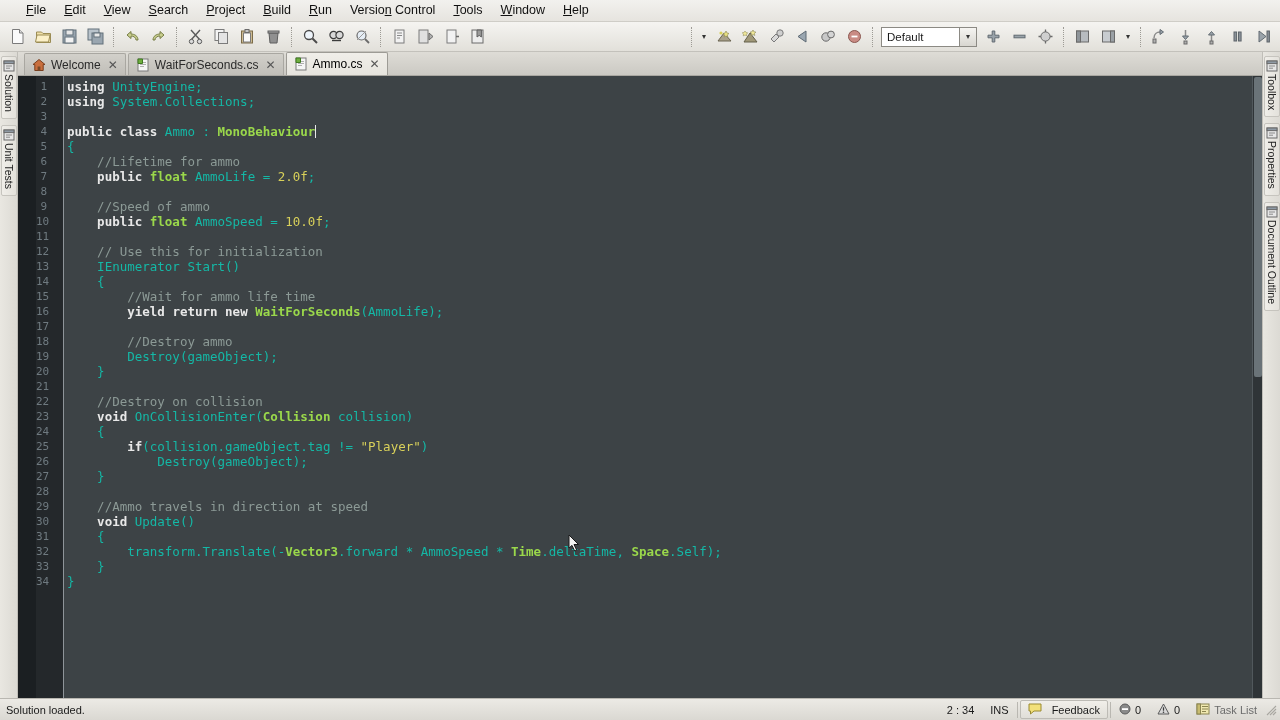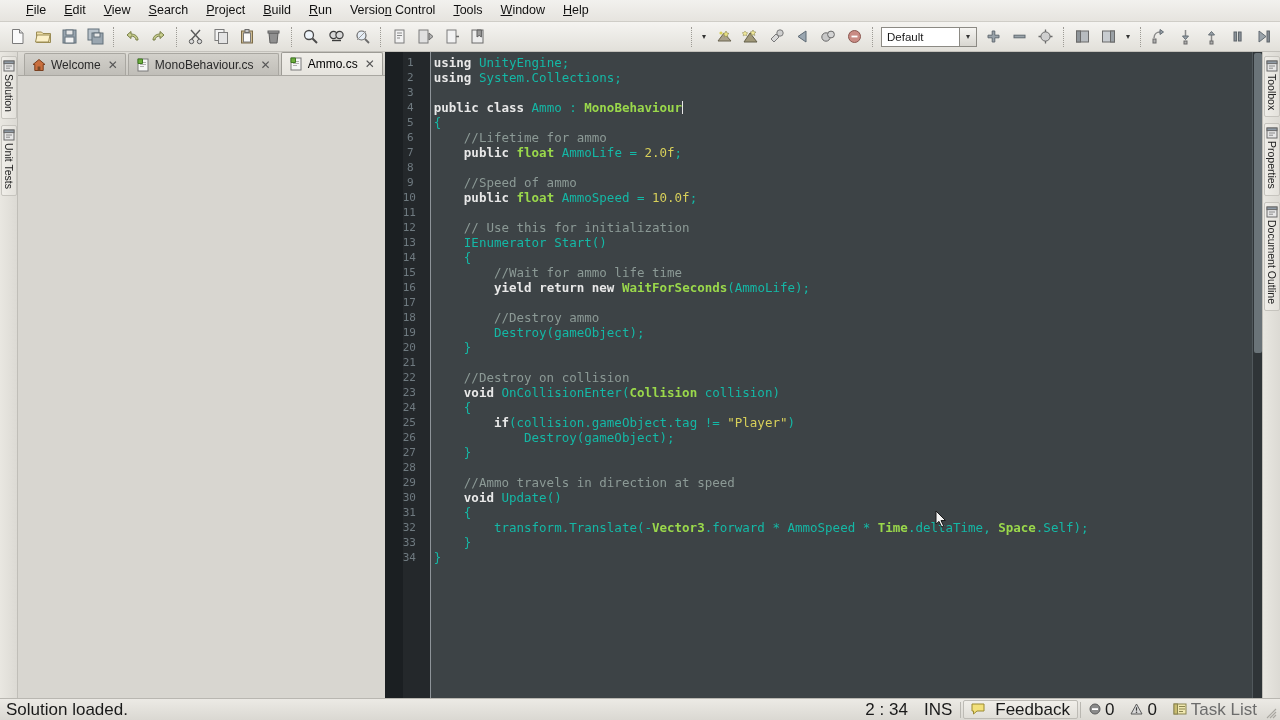--- a/index.html
+++ b/index.html
@@ -101,21 +101,21 @@
     writing-mode: vertical-rl;
     text-orientation: mixed;
     font-size: 10.5px;
     color: #222;
     letter-spacing: 0px;
     white-space: nowrap;
     margin-top: 2px;
   }
   .rail-ico { width: 12px; height: 12px; }
 
-  .center { flex: 1 1 auto; display: flex; flex-direction: row; min-width: 0; background:#d8d6d0; }
+  .center { flex: 1 1 auto; display: flex; flex-direction: column; min-width: 0; background:#d8d6d0; }
 
   
   .tabstrip {
     height: 24px; flex: 0 0 24px;
     background: linear-gradient(#dedcd6,#cbc9c3);
     display: flex;
     align-items: flex-end;
     padding-left: 6px;
     border-bottom: 1px solid #a9a7a1;
   }
@@ -206,21 +206,21 @@
     width: 12px; height: 18px;
     pointer-events: none;
   }
 
   
   .statusbar {
     height: 22px; flex: 0 0 22px;
     background: linear-gradient(#eceae5,#dad8d2);
     border-top: 1px solid #b9b7b1;
     display: flex; align-items: center;
-    font-size: 17px; color: #1a1a1a;
+    font-size: 11px; color: #1a1a1a;
   }
   .status-msg { padding-left: 6px; flex: 1 1 auto; }
   .sb-cell {
     display: flex; align-items: center; gap: 4px;
     padding: 0 8px;
     height: 18px;
   }
   .sb-div { width: 1px; height: 16px; background: #b9b7b1; }
   .sb-box {
     display: flex; align-items: center; gap: 10px;
@@ -511,21 +511,21 @@
               </svg></span>
             <span>Welcome</span>
             <span class="close">✕</span>
           </div>
           <div class="tab">
             <span class="tabicon"><svg width="14" height="14" viewBox="0 0 14 14">
                 <rect x="2" y="1" width="10" height="12" fill="#f6f6f6" stroke="#7a7a7a"></rect>
                 <path d="M4 4.5h6M4 6.5h6M4 8.5h4" stroke="#b0b0b0"></path>
                 <path d="M2 1h4.5v4.5H2z" fill="#6fae3f" stroke="#3f7a20"></path>
               </svg></span>
-            <span>MonoBehaviour.cs</span>
+            <span>WaitForSeconds.cs</span>
             <span class="close">✕</span>
           </div>
           <div class="tab active">
             <span class="tabicon"><svg width="14" height="14" viewBox="0 0 14 14">
                 <rect x="2" y="1" width="10" height="12" fill="#f6f6f6" stroke="#7a7a7a"></rect>
                 <path d="M4 4.5h6M4 6.5h6M4 8.5h4" stroke="#b0b0b0"></path>
                 <path d="M2 1h4.5v4.5H2z" fill="#6fae3f" stroke="#3f7a20"></path>
               </svg></span>
             <span>Ammo.cs</span>
             <span class="close">✕</span>

